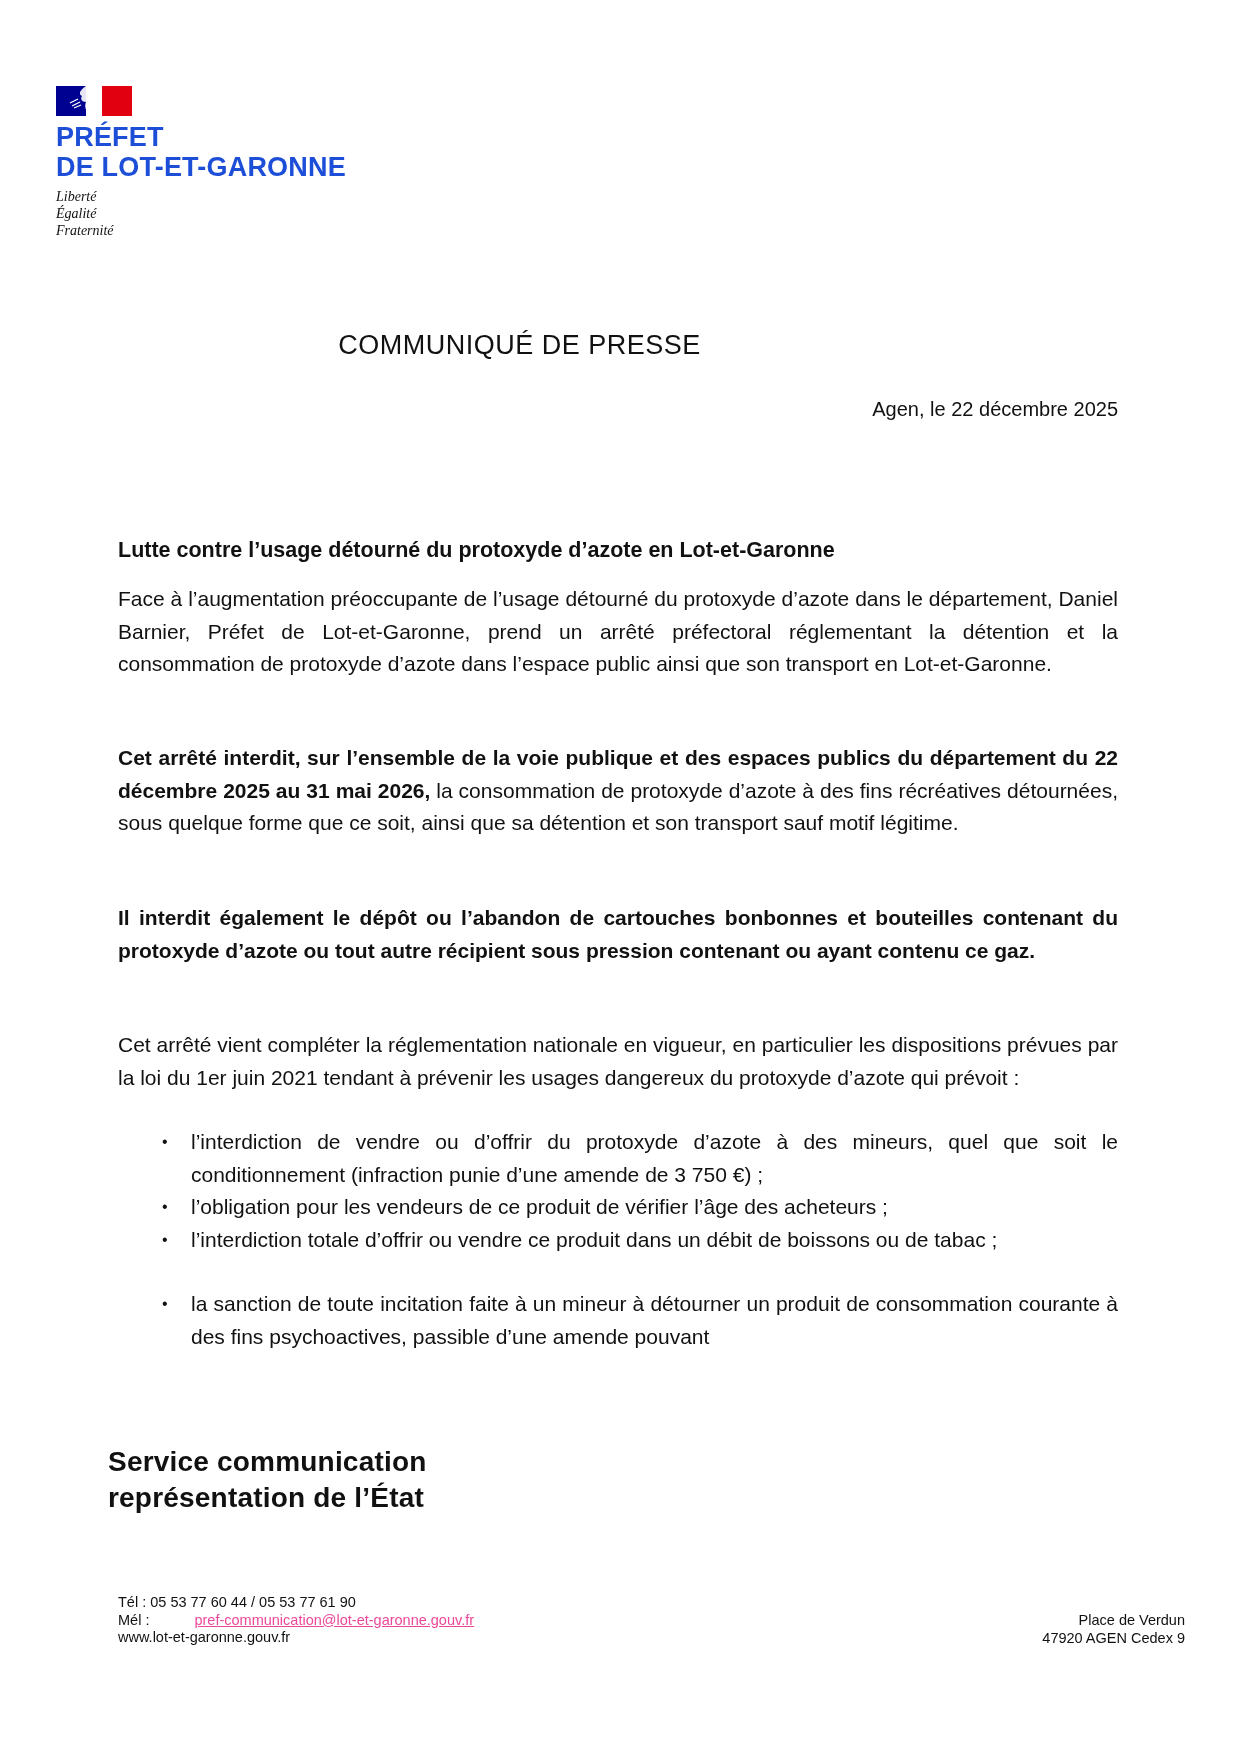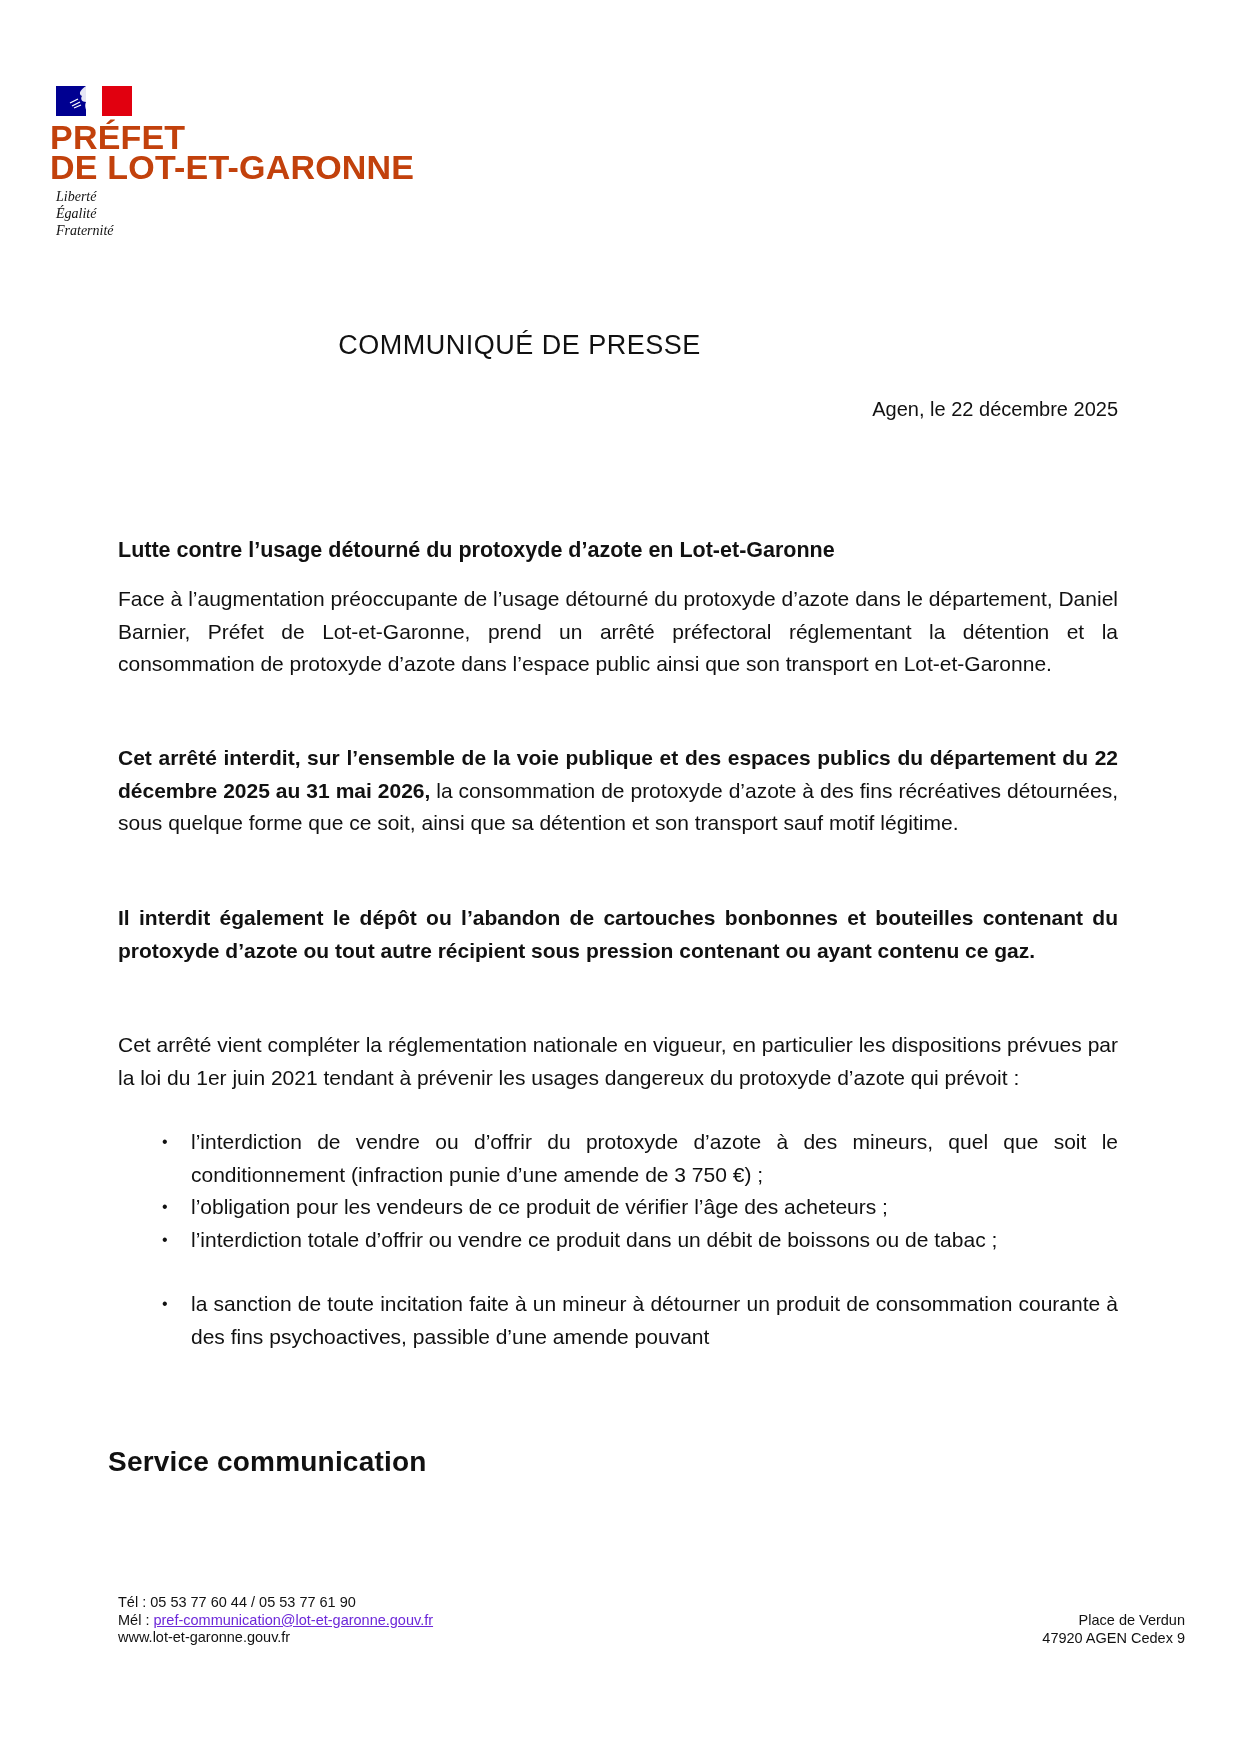--- a/index.html
+++ b/index.html
@@ -6,22 +6,22 @@
     body {
       width: 1241px; height: 1754px; position: relative; overflow: hidden;
       font-family: "Liberation Sans", "DejaVu Sans", sans-serif;
       color: #111111;
     }
     .abs { position: absolute; }
 
     
     .marianne { left: 56px; top: 86px; width: 76px; height: 30px; }
     .logo-title {
-      left: 50px; top: 122px; font-weight: bold; font-size: 34px; line-height: 30px;
-      letter-spacing: 0.2px; color: #c2410c;
+      left: 56px; top: 122px; font-weight: bold; font-size: 27px; line-height: 30px;
+      letter-spacing: 0.2px; color: #1d4ed8;
     }
     .motto {
       left: 56px; top: 188px; font-family: "Liberation Serif", "DejaVu Serif", serif;
       font-style: italic; font-size: 14px; line-height: 17px; color: #111;
     }
 
     .doc-type {
       left: 0; width: 1039px; top: 330px; text-align: center; font-size: 27px;
       letter-spacing: 0.5px; color: #111;
     }
@@ -45,21 +45,21 @@
     .bullet-item { position: relative; padding-left: 73px; text-align: justify; }
     .bullet-item .dot { position: absolute; left: 44px; top: 0; font-size: 16px; }
     .bullet-gap { height: 32px; }
 
     .service {
       left: 108px; top: 1444px; font-weight: bold; font-size: 28px; line-height: 36px;
       color: #111; letter-spacing: 0.2px;
     }
 
     .contact { left: 118px; top: 1594px; font-size: 14.5px; line-height: 17.5px; color: #111; }
-    .contact a { color: #6d28d9; text-decoration: underline; }
+    .contact a { color: #ec4899; text-decoration: underline; margin-left: 41px; }
     .address { right: 56px; top: 1612px; font-size: 14.5px; line-height: 17.5px; text-align: right; color: #111; }
   </style>
 </head>
 <body>
 
 <div class="abs marianne">
   <svg width="76" height="30" viewBox="0 0 76 30" xmlns="http://www.w3.org/2000/svg">
     <rect x="0" y="0" width="30" height="30" fill="#000091"></rect>
     <rect x="46" y="0" width="30" height="30" fill="#e1000f"></rect>
     <path d="M30 0 L46 0 L46 30 L30 30 C 34 26, 40 24, 38 18 C 42 16, 40 12, 38 10 C 40 7, 36 3, 30 2 Z" fill="#ffffff"></path>
@@ -102,20 +102,21 @@
   </div>
   <div class="bullet-gap"></div>
   <div class="bullet-item">
     <span class="dot">•</span>
     <span>la sanction de toute incitation faite à un mineur à détourner un produit de consommation courante à des fins psychoactives, passible d’une amende pouvant</span>
   </div>
 </div>
 
 <div class="abs service">
   <div>Service communication</div>
+  <div>représentation de l’État</div>
 </div>
 
 <div class="abs contact">
   <div>Tél : 05 53 77 60 44 / 05 53 77 61 90</div>
   <div><span>Mél : </span><a>pref-communication@lot-et-garonne.gouv.fr</a></div>
   <div>www.lot-et-garonne.gouv.fr</div>
 </div>
 
 <div class="abs address">
   <div>Place de Verdun</div>

